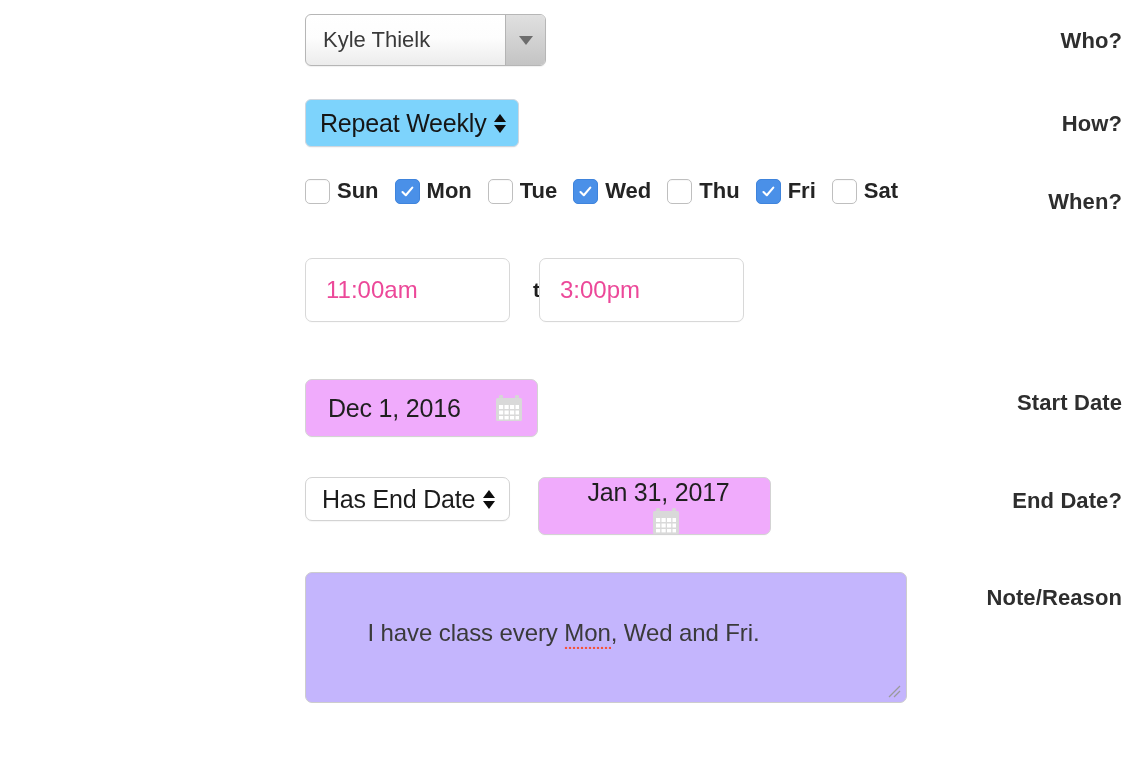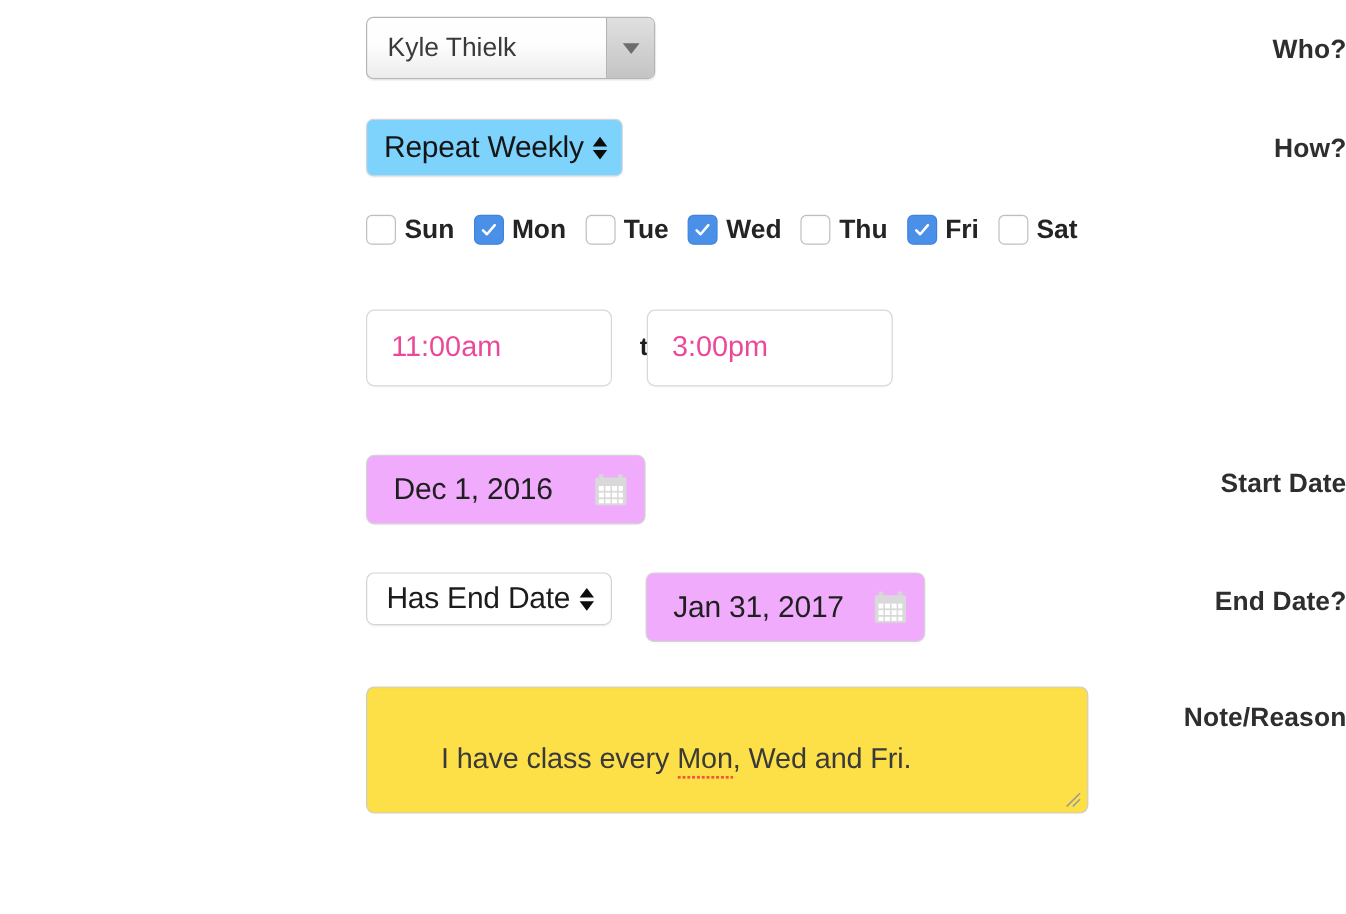--- a/index.html
+++ b/index.html
@@ -204,36 +204,36 @@
     padding: 0 14px 0 22px;
     box-shadow: 0 1px 1px rgba(0,0,0,0.02);
   }
   .datefield .dval {
     font-size: 25px;
     color: #1f1f1f;
     white-space: nowrap;
     letter-spacing: -0.2px;
   }
   #date-start { left: 305px; top: 379px; width: 233px; height: 58px; }
-  #date-end   { left: 538px; top: 477px; width: 233px; height: 58px; }
+  #date-end   { left: 538px; top: 477px; width: 233px; height: 58px; flex-direction: column; }
 
   .cal-icon {
     width: 28px; height: 28px;
     margin-left: 14px;
     flex: 0 0 auto;
   }
 
   
   .note-area {
     position: absolute;
     left: 305px; top: 572px;
-    width: 602px; height: 106px;
+    width: 602px; height: 131px;
     border: 1px solid #cdcdcd;
     border-radius: 7px;
-    background: #fde047;
+    background: #c4b5fd;
     padding: 17px 20px 0 22px;
     box-shadow: inset 0 1px 2px rgba(0,0,0,0.02);
     overflow: hidden;
   }
   .note-text {
     font-size: 24px;
     color: #3a3a3a;
     line-height: 1.2;
     white-space: pre-wrap;
     letter-spacing: -0.1px;
@@ -266,20 +266,21 @@
 
   <div class="label label-how">How?</div>
   <div class="select-lite" id="sel-how">
     <span class="value">Repeat Weekly</span>
     <span class="updown">
       <span class="up"></span>
         <span class="dn"></span>
     </span>
   </div>
 
+  <div class="label label-when">When?</div>
   <div class="days" id="day-group">
       <div class="day">
         <div class="cbx"></div>
         <span class="day-name">Sun</span>
       </div>
       <div class="day">
         <div class="cbx checked">
           <svg class="tick" viewBox="0 0 15 15">
             <polyline points="2.5,8 5.8,11.2 12.3,3.6" fill="none" stroke="#ffffff" stroke-width="2.1" stroke-linecap="round" stroke-linejoin="round"></polyline>
           </svg>

